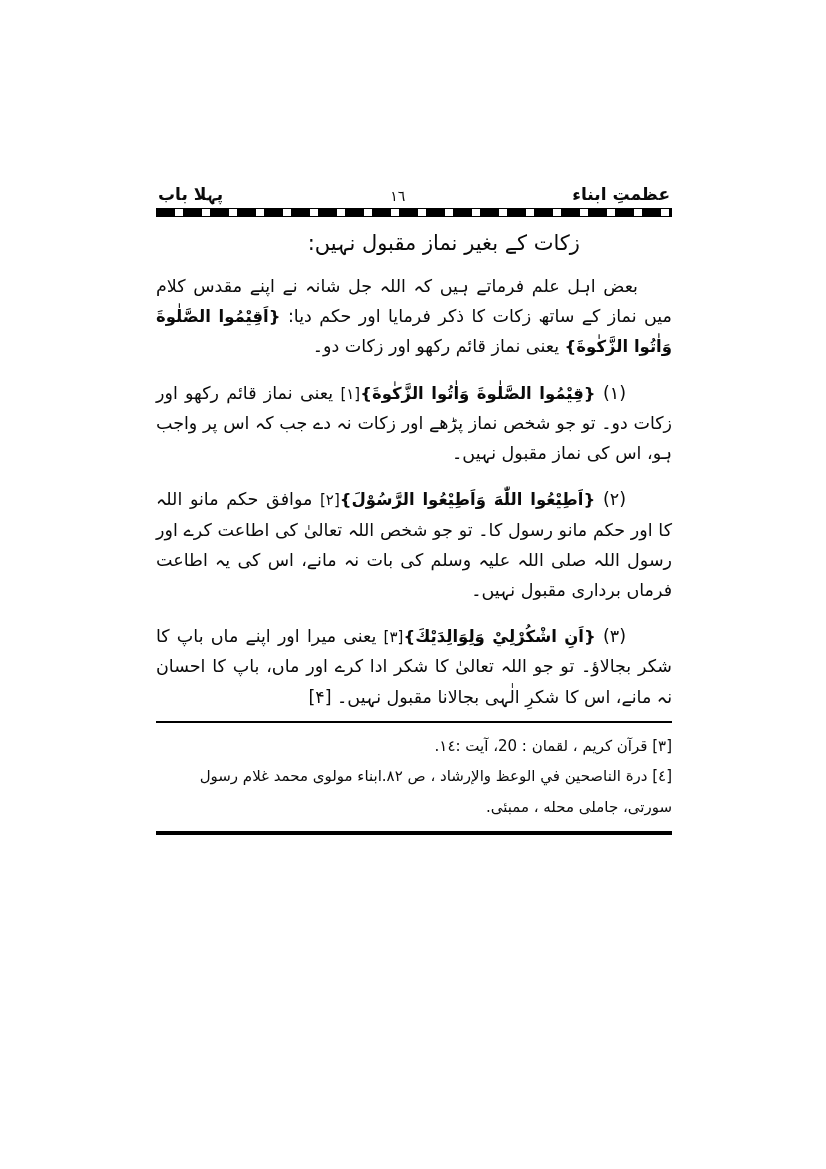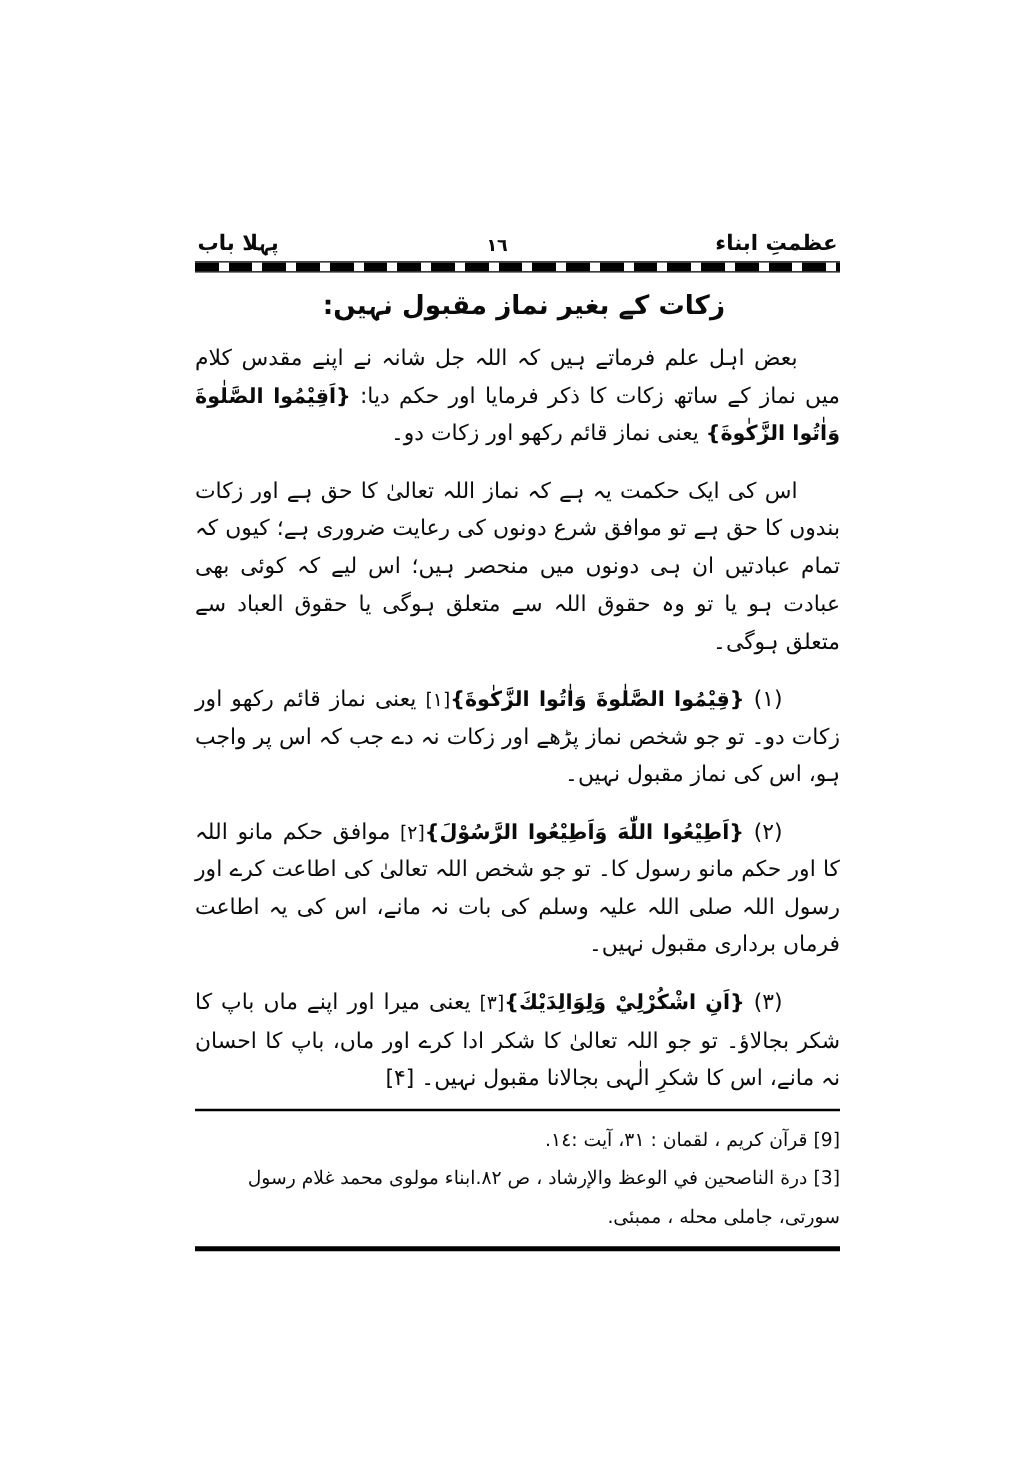--- a/index.html
+++ b/index.html
@@ -9,29 +9,29 @@
   }
   .page-content{
     position:absolute;top:184px;left:156px;width:516px;
     direction:rtl;
   }
   
   .header-row{
     display:flex;justify-content:space-between;align-items:flex-end;
     font-weight:bold;font-size:17px;padding:0 2px;
   }
-  .page-num{font-weight:bold;font-size:14px;align-self:center;padding-top:4px;}
+  .page-num{font-weight:normal;font-size:14px;align-self:center;padding-top:4px;}
   .dashed-rule{
     margin-top:4px;height:7px;
     border-top:1.5px solid #000;border-bottom:1.5px solid #000;
     background:repeating-linear-gradient(to right,#000 0 19px,#ffffff 19px 27px);
   }
   
   .section-heading{
-    font-size:21px;font-weight:bold;width:fit-content;
+    font-size:21px;font-weight:normal;width:fit-content;
     margin:14px 92px 8px auto;letter-spacing:.2px;
   }
   
   .para{
     margin:16px 0 5px 0;font-size:17.5px;line-height:1.72;
     text-align:justify;text-justify:inter-word;
   }
   .indent{text-indent:34px;}
   .item{text-indent:46px;margin-bottom:3px;}
   .verse{font-weight:bold;font-size:16.5px;}
@@ -51,29 +51,28 @@
     <span>عظمتِ ابناء</span>
     <span class="page-num">١٦</span>
     <span>پہلا باب</span>
   </div>
   <div class="dashed-rule"></div>
 
   <div class="section-heading">زکات کے بغیر نماز مقبول نہیں:</div>
 
   <p class="para indent"><span>بعض اہل علم فرماتے ہیں کہ اللہ جل شانہ نے اپنے مقدس کلام میں نماز کے ساتھ زکات کا ذکر فرمایا اور حکم دیا: </span><span class="verse">{اَقِيْمُوا الصَّلٰوةَ وَاٰتُوا الزَّكٰوةَ}</span><span> یعنی نماز قائم رکھو اور زکات دو۔</span></p>
 
-  <p class="para indent">اس کی ایک حکمت یہ ہے کہ نماز اللہ تعالیٰ کا حق ہے اور زکات بندوں کا حق ہے تو موافق شرع دونوں کی رعایت ضروری ہے؛ کیوں کہ تمام عبادتیں ان ہی دونوں میں منحصر ہیں؛ اس لیے کہ کوئی بھی عبادت ہو یا تو وہ حقوق اللہ سے متعلق ہوگی یا حقوق العباد سے متعلق ہوگی۔</p>
 
 
   <p class="para item"><span>(۱) </span><span class="verse">{قِيْمُوا الصَّلٰوةَ وَاٰتُوا الزَّكٰوةَ}</span><span class="ref">[۱]</span><span> یعنی نماز قائم رکھو اور زکات دو۔ تو جو شخص نماز پڑھے اور زکات نہ دے جب کہ اس پر واجب ہو، اس کی نماز مقبول نہیں۔</span></p>
 
   <p class="para item"><span>(۲) </span><span class="verse">{اَطِيْعُوا اللّٰهَ وَاَطِيْعُوا الرَّسُوْلَ}</span><span class="ref">[۲]</span><span> موافق حکم مانو اللہ کا اور حکم مانو رسول کا۔ تو جو شخص اللہ تعالیٰ کی اطاعت کرے اور رسول اللہ صلی اللہ علیہ وسلم کی بات نہ مانے، اس کی یہ اطاعت فرماں برداری مقبول نہیں۔</span></p>
 
   <p class="para item"><span>(۳) </span><span class="verse">{اَنِ اشْكُرْلِيْ وَلِوَالِدَيْكَ}</span><span class="ref">[۳]</span><span> یعنی میرا اور اپنے ماں باپ کا شکر بجالاؤ۔ تو جو اللہ تعالیٰ کا شکر ادا کرے اور ماں، باپ کا احسان نہ مانے، اس کا شکرِ الٰہی بجالانا مقبول نہیں۔ [۴]</span></p>
 
   <div class="fn-rule"></div>
   <div class="footnotes">
-    <p class="footnote">[9] قرآن كريم ، لقمان : ٣١، آيت :١٤.</p>
-    <p class="footnote">[3] درة الناصحين في الوعظ والإرشاد ، ص ٨٢.ابناء مولوى محمد غلام رسول سورتى، جاملى محله ، ممبئى.</p>
+    <p class="footnote">[٣] قرآن كريم ، لقمان : 20، آيت :١٤.</p>
+    <p class="footnote">[٤] درة الناصحين في الوعظ والإرشاد ، ص ٨٢.ابناء مولوى محمد غلام رسول سورتى، جاملى محله ، ممبئى.</p>
   </div>
   <div class="bottom-rule"></div>
 
 </div>
 
 </body></html>

